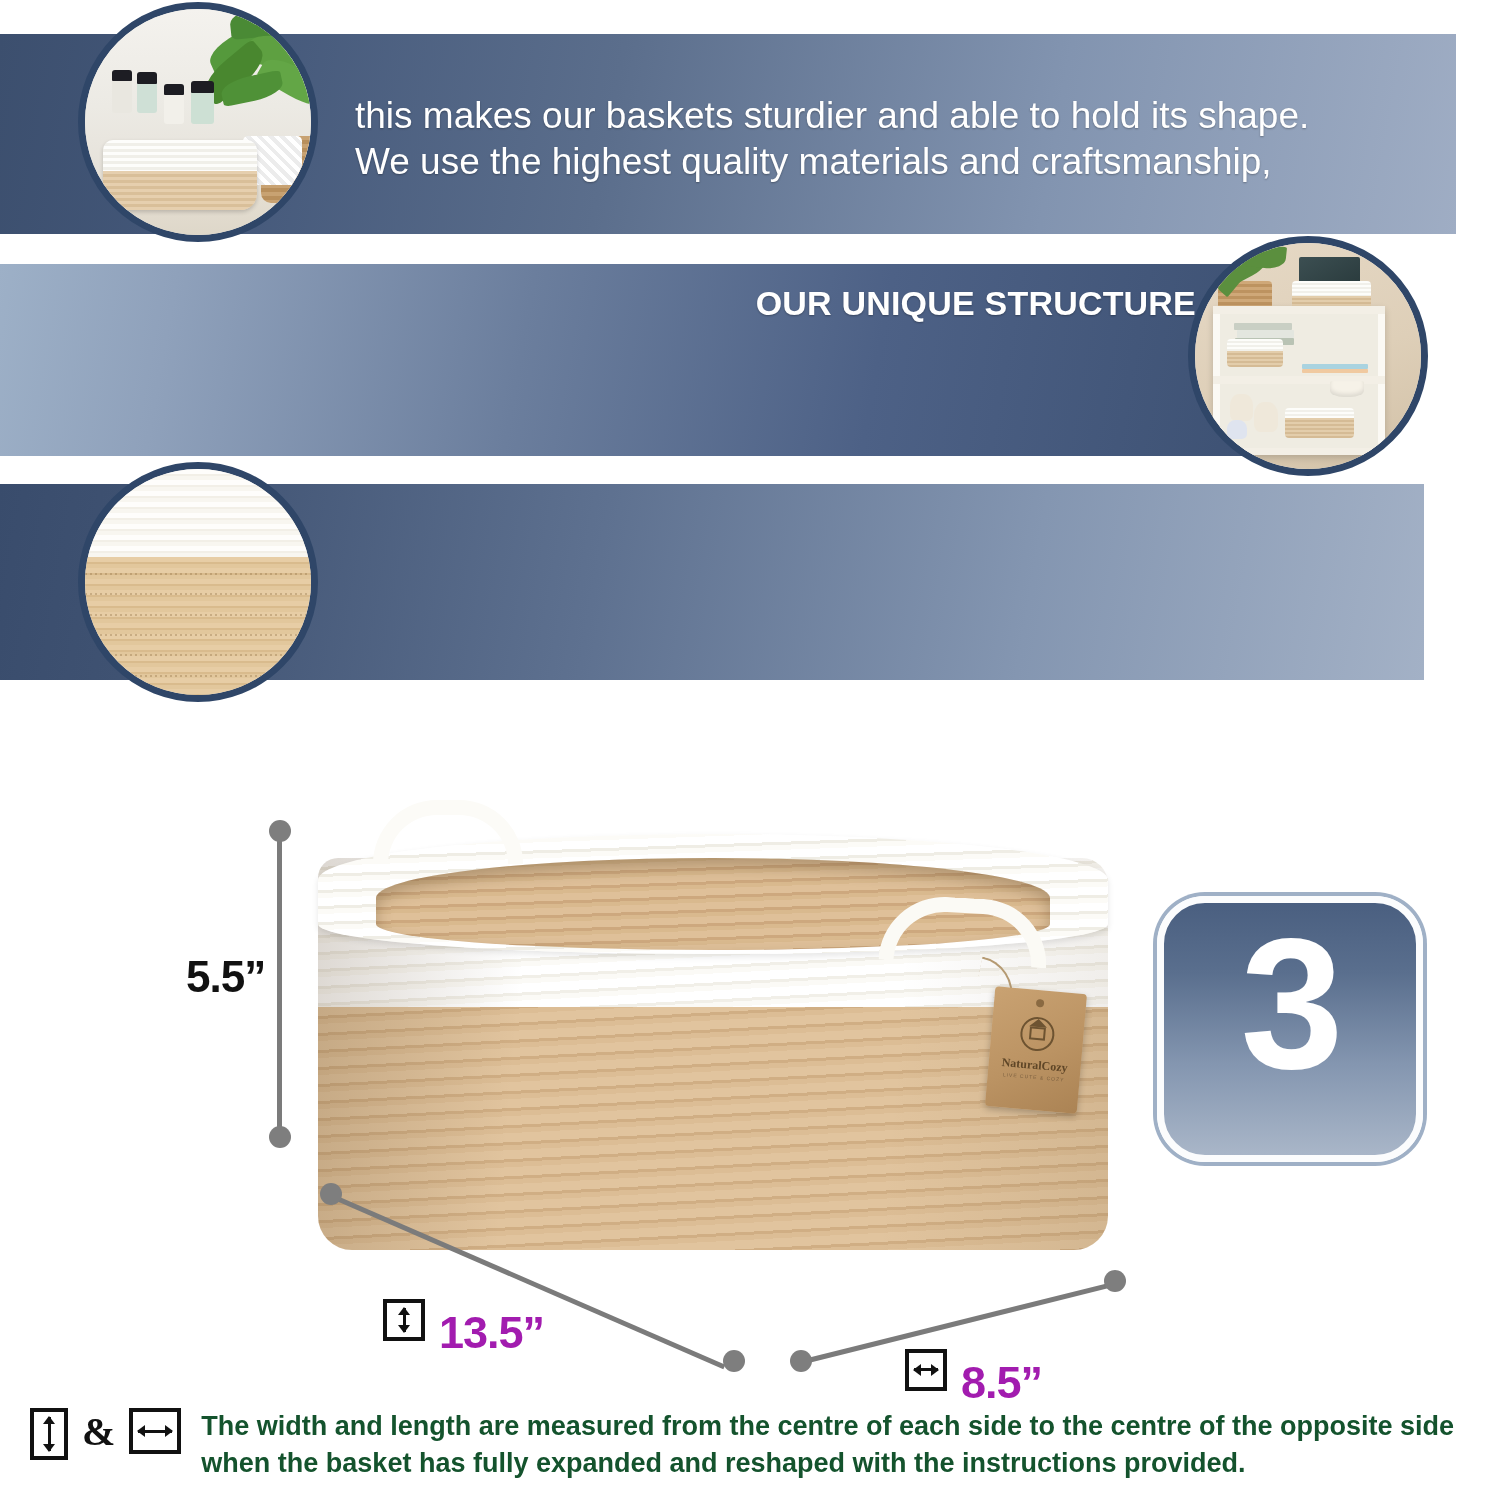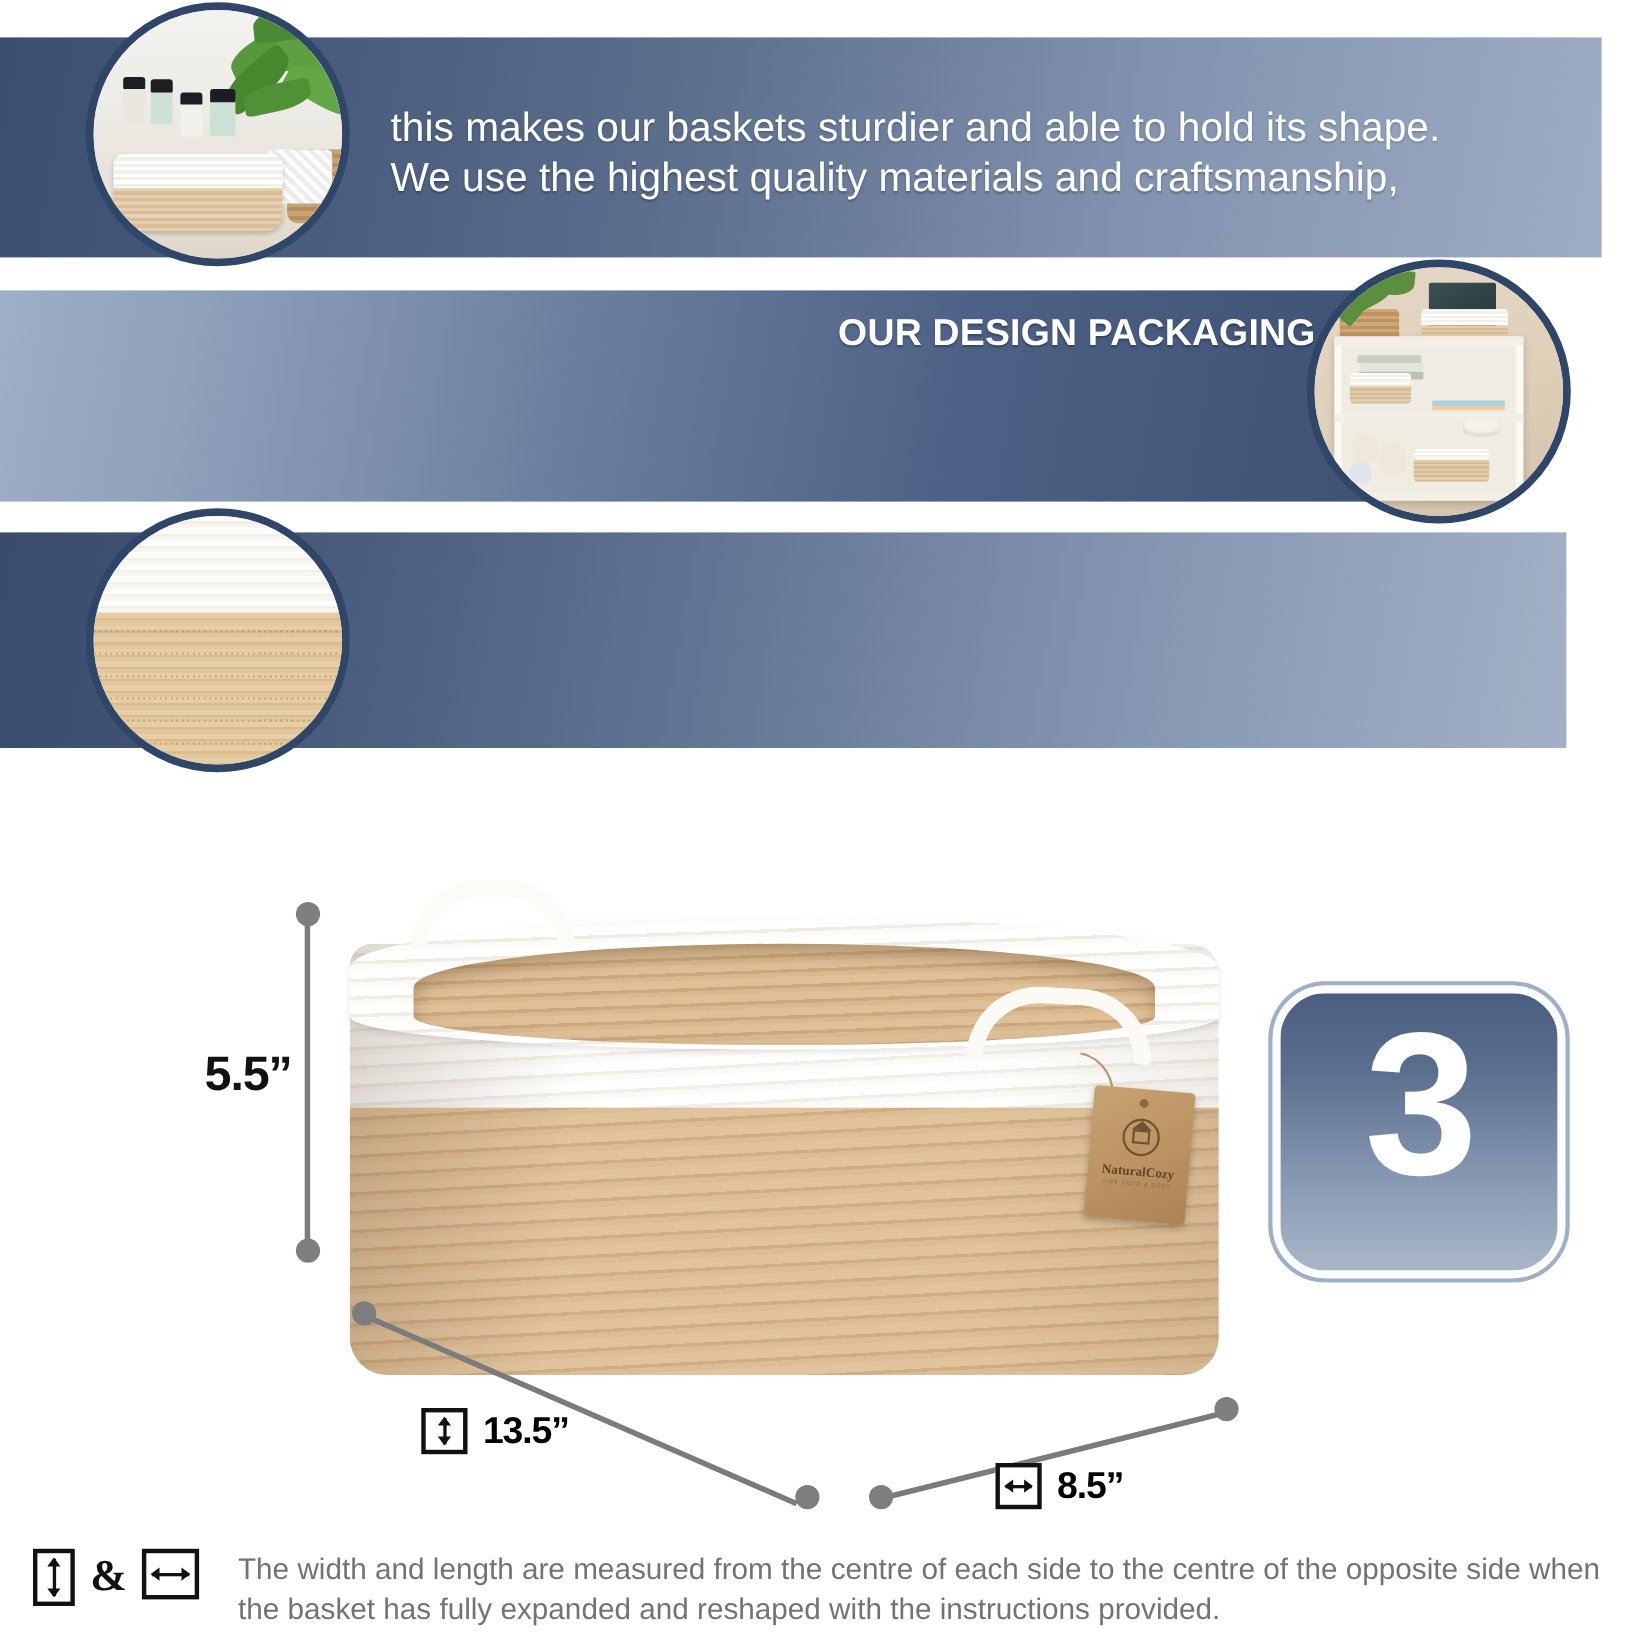--- a/index.html
+++ b/index.html
@@ -159,21 +159,21 @@
   #dd2{left:723px;top:1350px;}
   #dg2{left:800px;top:1360px;width:325px;transform:rotate(-14deg);}
   #dd3{left:790px;top:1350px;}
   #dd4{left:1104px;top:1270px;}
 
   #lab135{left:383px;top:1280px;}
   #lab85{left:905px;top:1330px;}
   .dimrow{display:flex;align-items:center;gap:14px;}
   .dimbox{width:42px;height:42px;border:4px solid #111;box-sizing:border-box;
      position:relative;background:#fff;}
-  .dimnum{font-size:34px;font-weight:bold;color:#000000;letter-spacing:-1px;}
+  .dimnum{font-size:45px;font-weight:bold;color:#a21caf;letter-spacing:-1px;margin-top:27px;}
   .arrV{position:absolute;left:50%;top:5px;bottom:5px;width:3px;margin-left:-1.5px;
      background:#111;}
   .arrV:before,.arrV:after{content:"";position:absolute;left:50%;margin-left:-6px;
      width:0;height:0;border-left:6px solid transparent;border-right:6px solid transparent;}
   .arrV:before{top:-1px;border-bottom:8px solid #111;}
   .arrV:after{bottom:-1px;border-top:8px solid #111;}
   .arrH{position:absolute;top:50%;left:5px;right:5px;height:3px;margin-top:-1.5px;
      background:#111;}
   .arrH:before,.arrH:after{content:"";position:absolute;top:50%;margin-top:-6px;
      width:0;height:0;border-top:6px solid transparent;border-bottom:6px solid transparent;}
@@ -193,22 +193,22 @@
      font-size:62px;font-weight:bold;color:#fff;letter-spacing:-1px;line-height:62px;}
 
   
   #footnote{position:absolute;left:30px;top:1408px;width:1440px;
      display:flex;align-items:flex-start;gap:14px;}
   .fbox{width:38px;height:52px;border:4px solid #111;box-sizing:border-box;
      position:relative;background:#fff;flex:0 0 auto;}
   .fbox.wide{width:52px;height:46px;}
   .famp{font-size:40px;font-weight:bold;color:#111;line-height:48px;
      font-family:"Liberation Serif",serif;}
-  #fntext{margin-left:21px;color:#737373;font-size:27px;line-height:37px;
-     font-weight:normal;}
+  #fntext{margin-left:6px;color:#14532d;font-size:27px;line-height:37px;
+     font-weight:bold;}
 </style>
 </head>
 <body>
 
 <div class="banner" id="banner1">
   <div class="inner">
     <div class="btxt">
       <div>this makes our baskets sturdier and able to hold its shape.</div>
       <div>We use the highest quality materials and craftsmanship,</div>
     </div>
@@ -244,21 +244,21 @@
 
     <div class="c1-bask">
       <div class="top"></div>
         <div class="bot"></div>
     </div>
   </div>
 </div>
 
 <div class="banner" id="banner2">
   <div class="inner">
-    <div class="htxt">OUR DESIGN PACKAGING</div>
+    <div class="htxt">OUR UNIQUE STRUCTURE</div>
   </div>
 </div>
 
 <div class="circle" id="circ2">
   <div class="ph">
     <div class="c2-wall"></div>
 
     <div class="c2-pot"></div>
     <div class="c2-grn" style="left:13%;top:4%;width:20%;height:11%;transform:rotate(-28deg);"></div>
     <div class="c2-grn" style="left:22%;top:1%;width:18%;height:10%;transform:rotate(6deg);"></div>

